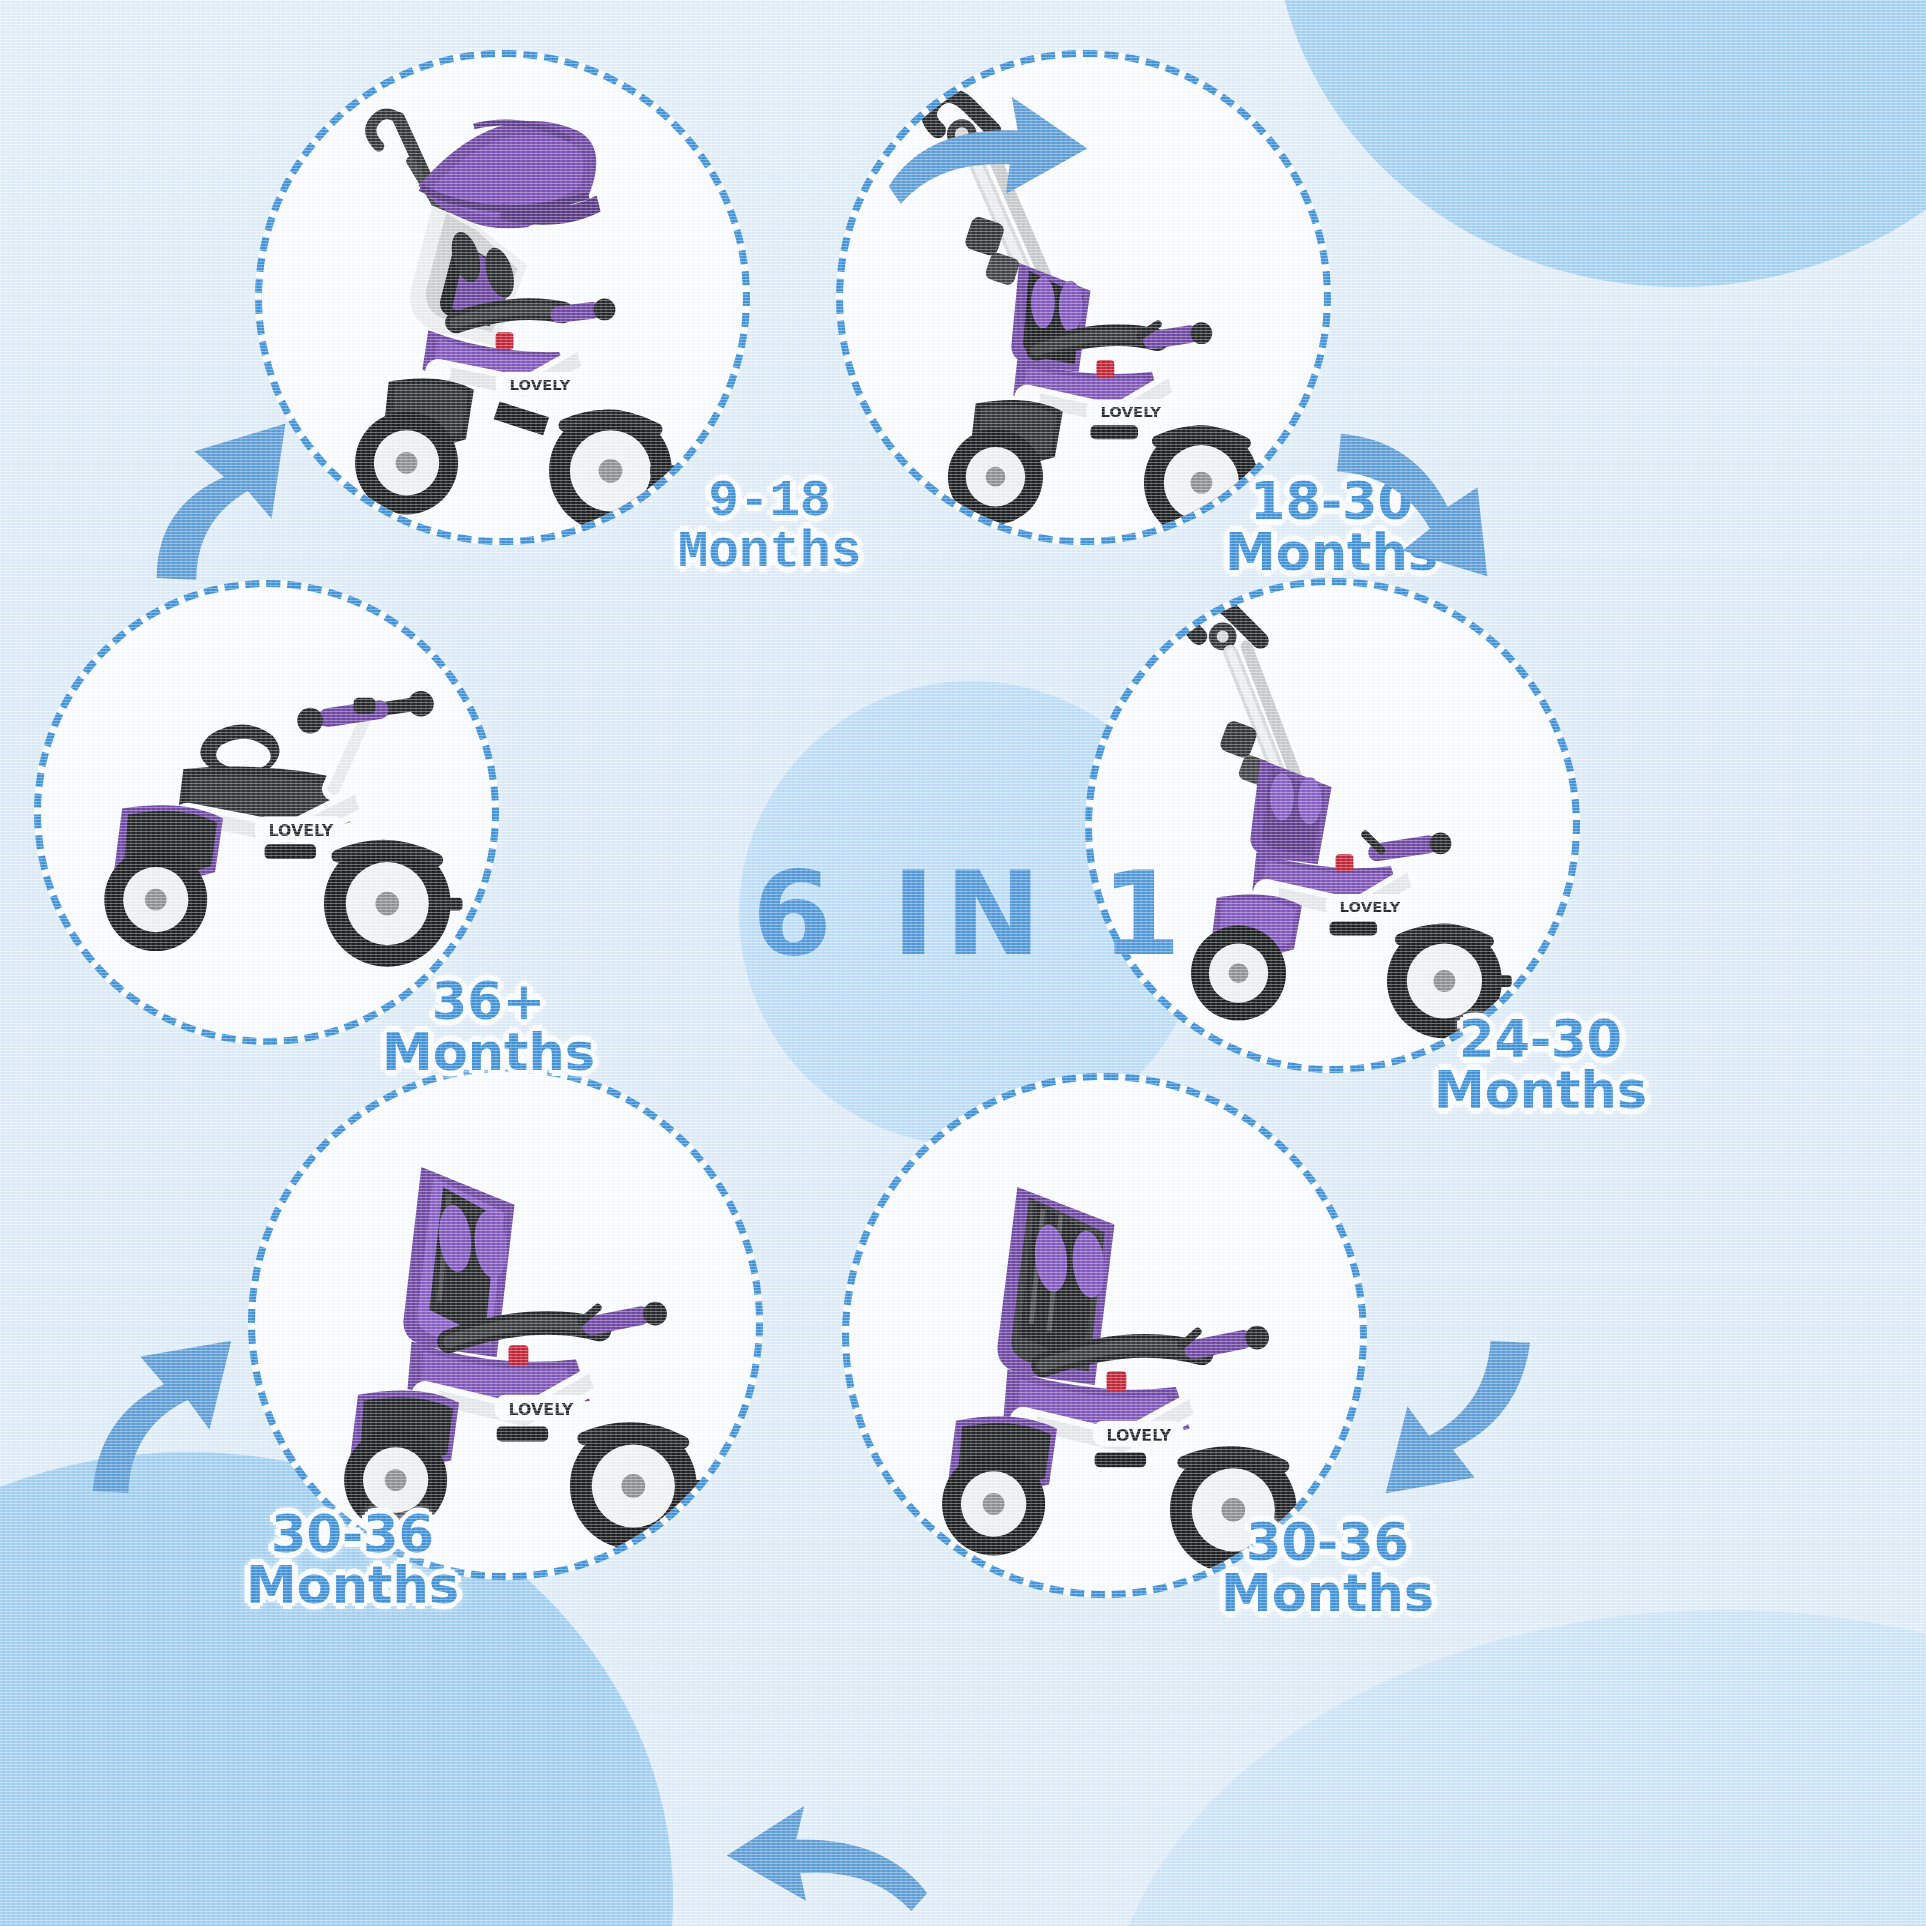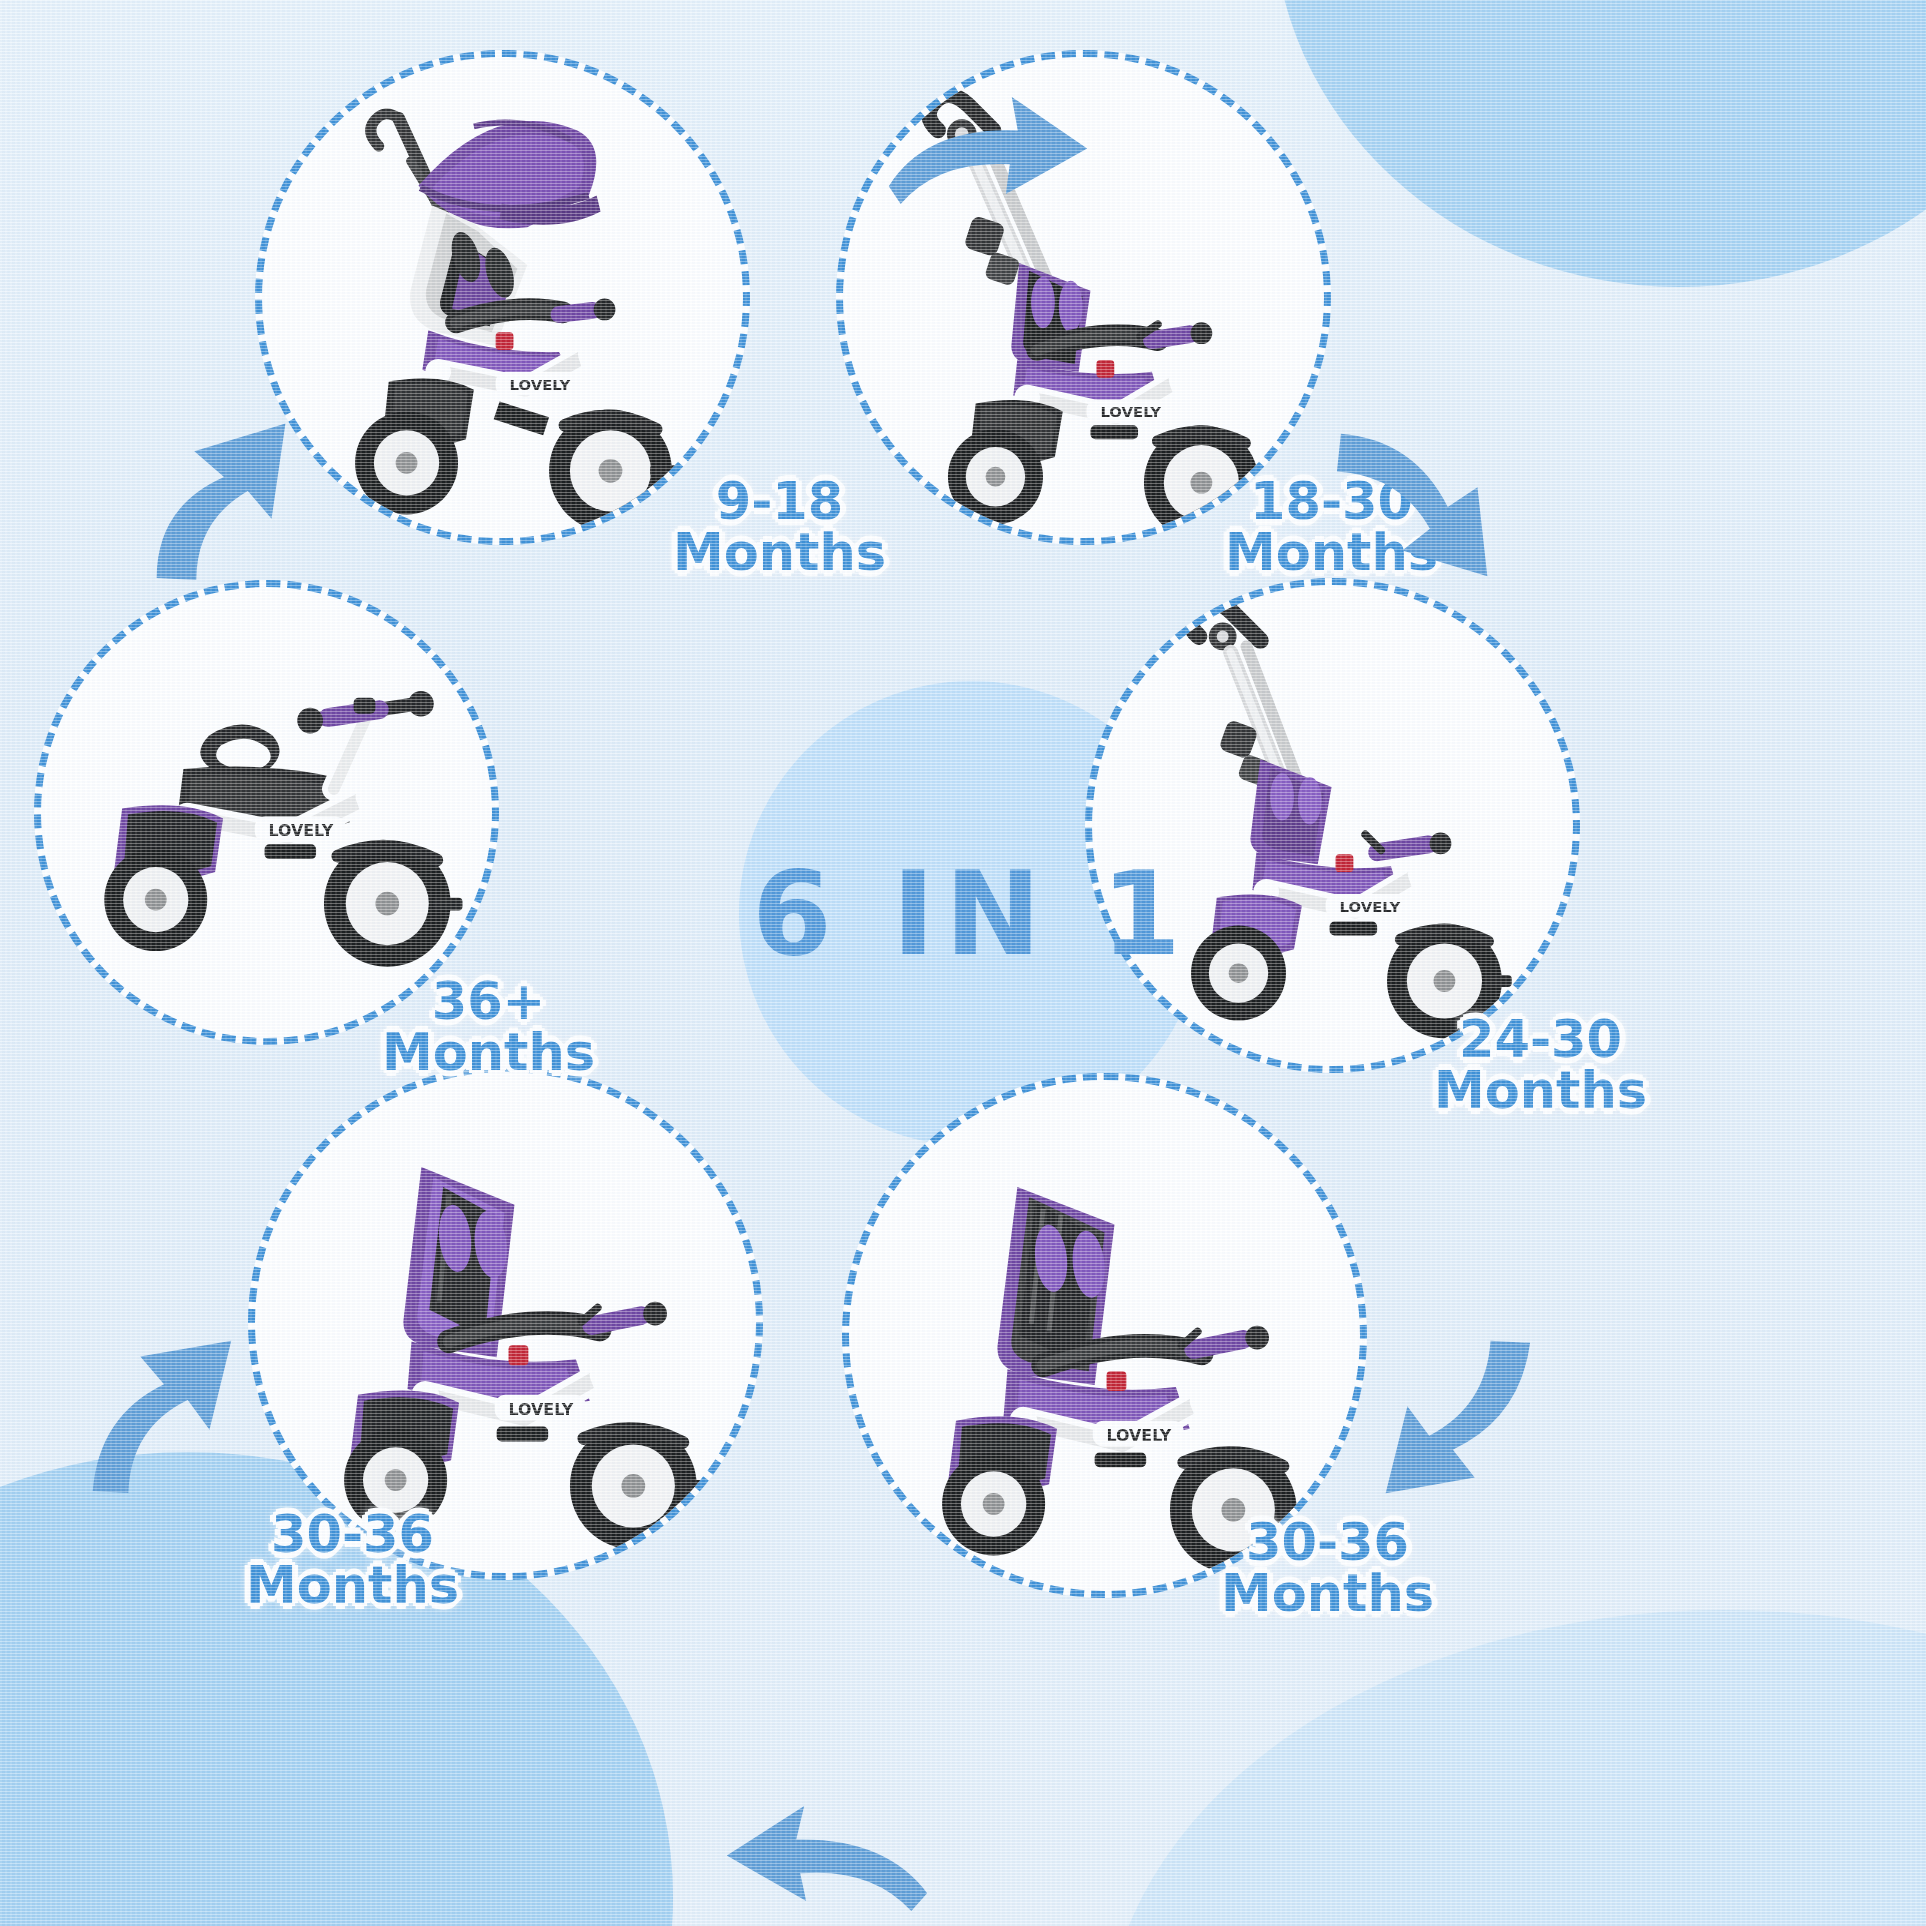--- a/index.html
+++ b/index.html
@@ -137,21 +137,21 @@
 
           <circle cx="352" cy="418" r="62" fill="#141414"></circle>
           <circle cx="352" cy="418" r="41" fill="#f4f4f4"></circle>
           <circle cx="352" cy="418" r="12" fill="#8d8d8d"></circle>
           <path d="M306 372 Q352 352 398 376" stroke="#1b1b1b" stroke-width="13" fill="none" stroke-linecap="round"></path>
 
           <rect x="392" y="412" width="30" height="12" rx="4" fill="#1b1b1b"></rect>
         </svg>
       </div>
     </div>
-    <div class="caption" style="left:376px;top:426px;width:297px;">9-18
+    <div class="caption" style="left:366px;top:426px;width:297px;font-family:Liberation Mono, monospace;">9-18
 Months</div>
   </div>
 
   <div class="photo-node" style="left:836px;top:50px;">
     <div class="photo-circle" style="width:495px;height:495px;">
       <div class="photo-inner">
         <svg viewBox="0 0 500 500" width="495" height="495">
 
           <path d="M96 74 q-16 -14 -4 -28 q14 -16 34 2 l26 26" stroke="#1d1d1d" stroke-width="16" fill="none" stroke-linecap="round" stroke-linejoin="round"></path>
           <circle cx="120" cy="78" r="15" fill="#2a2a2a"></circle>

